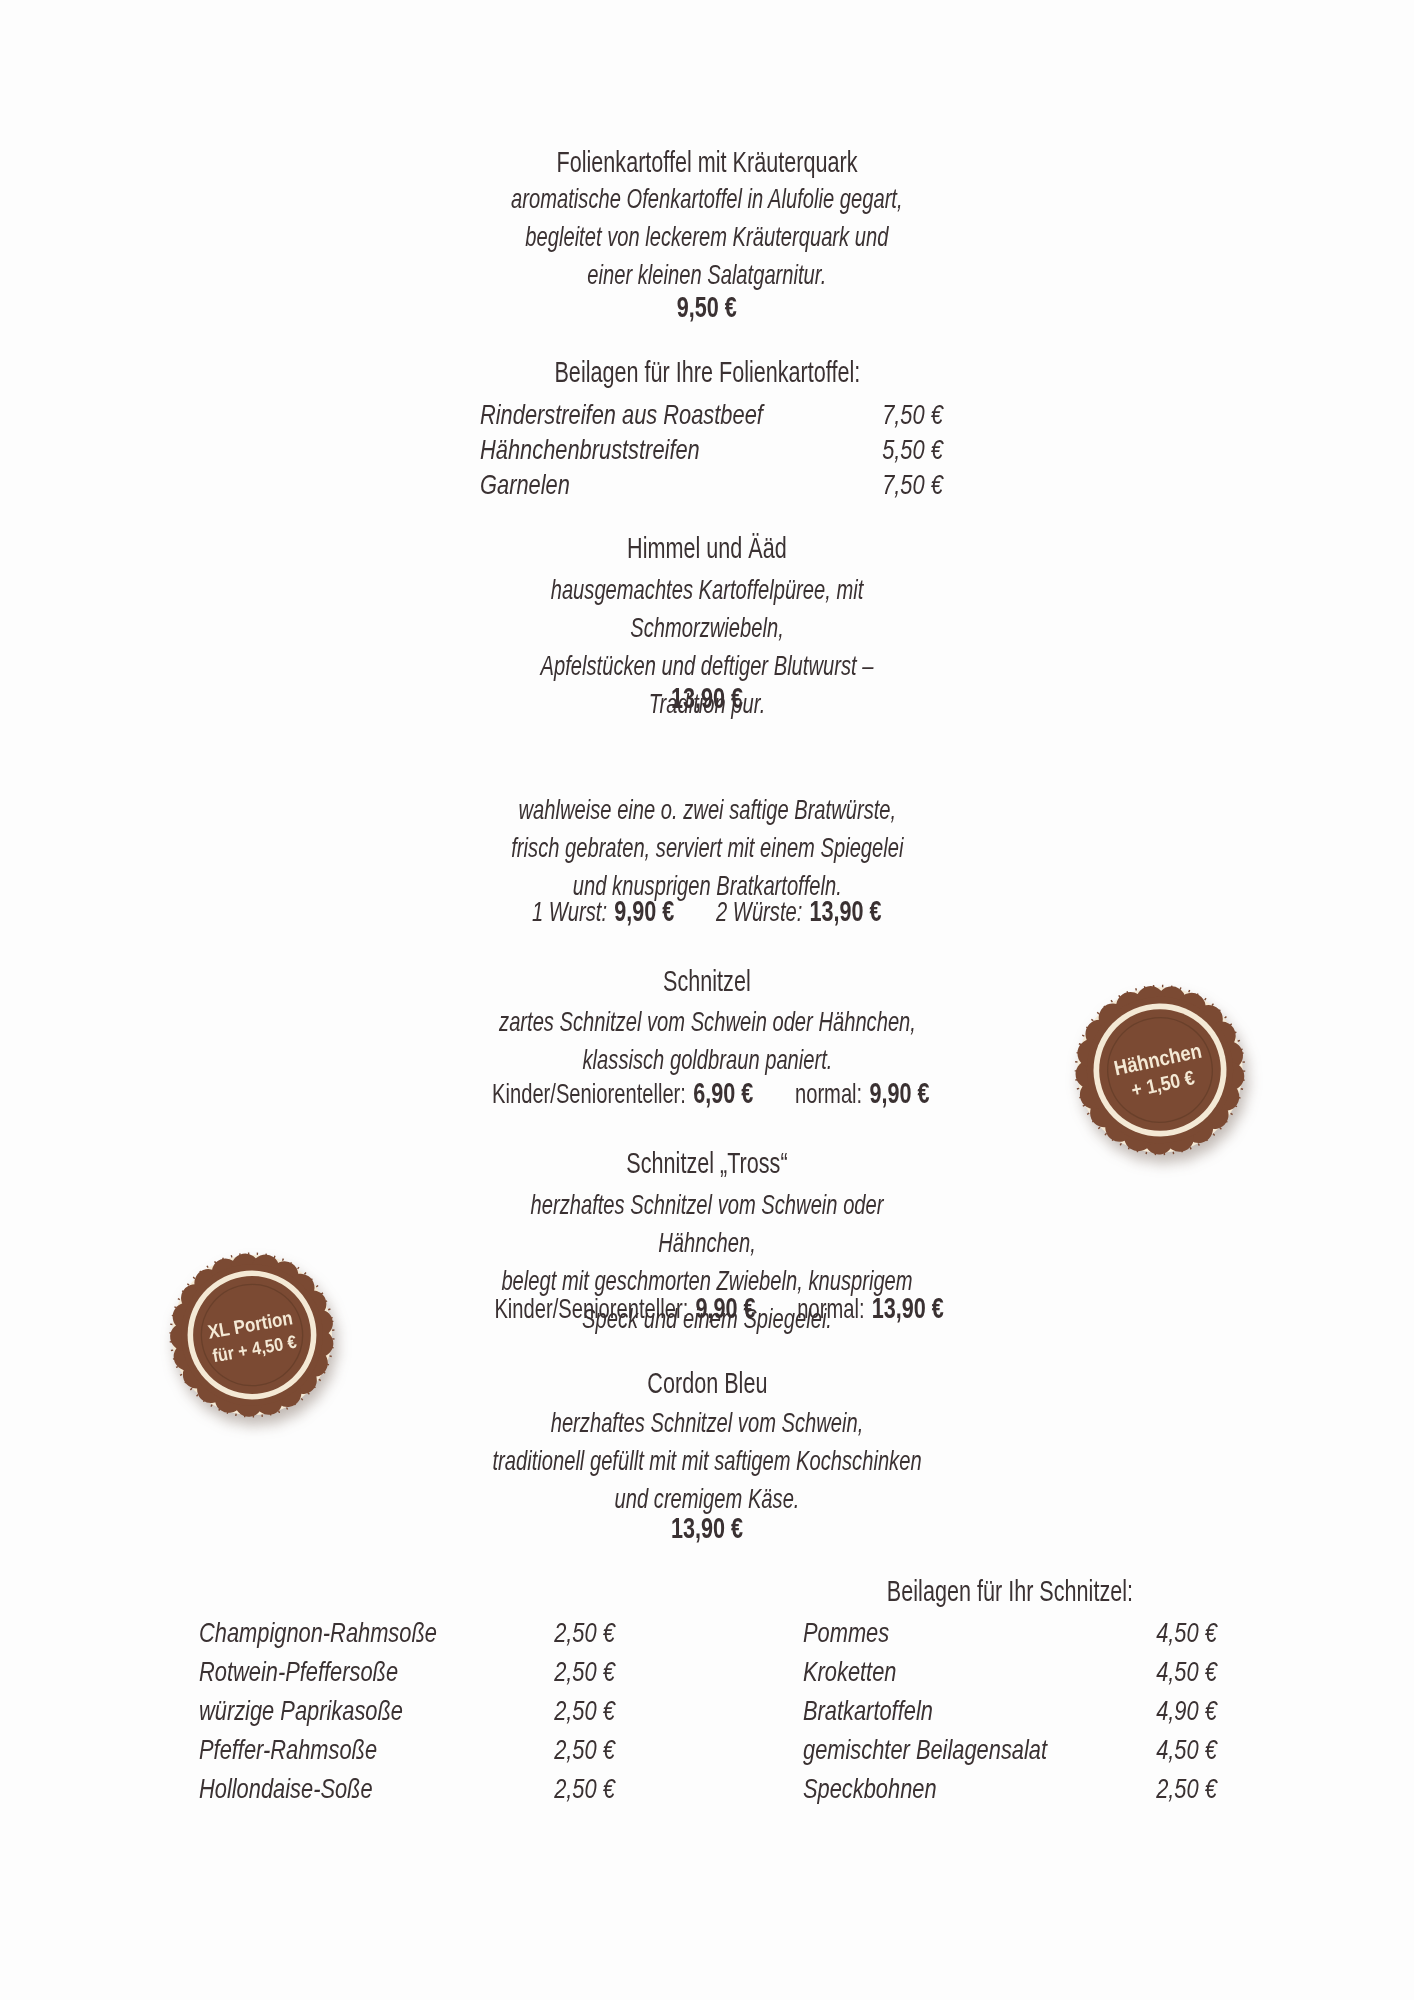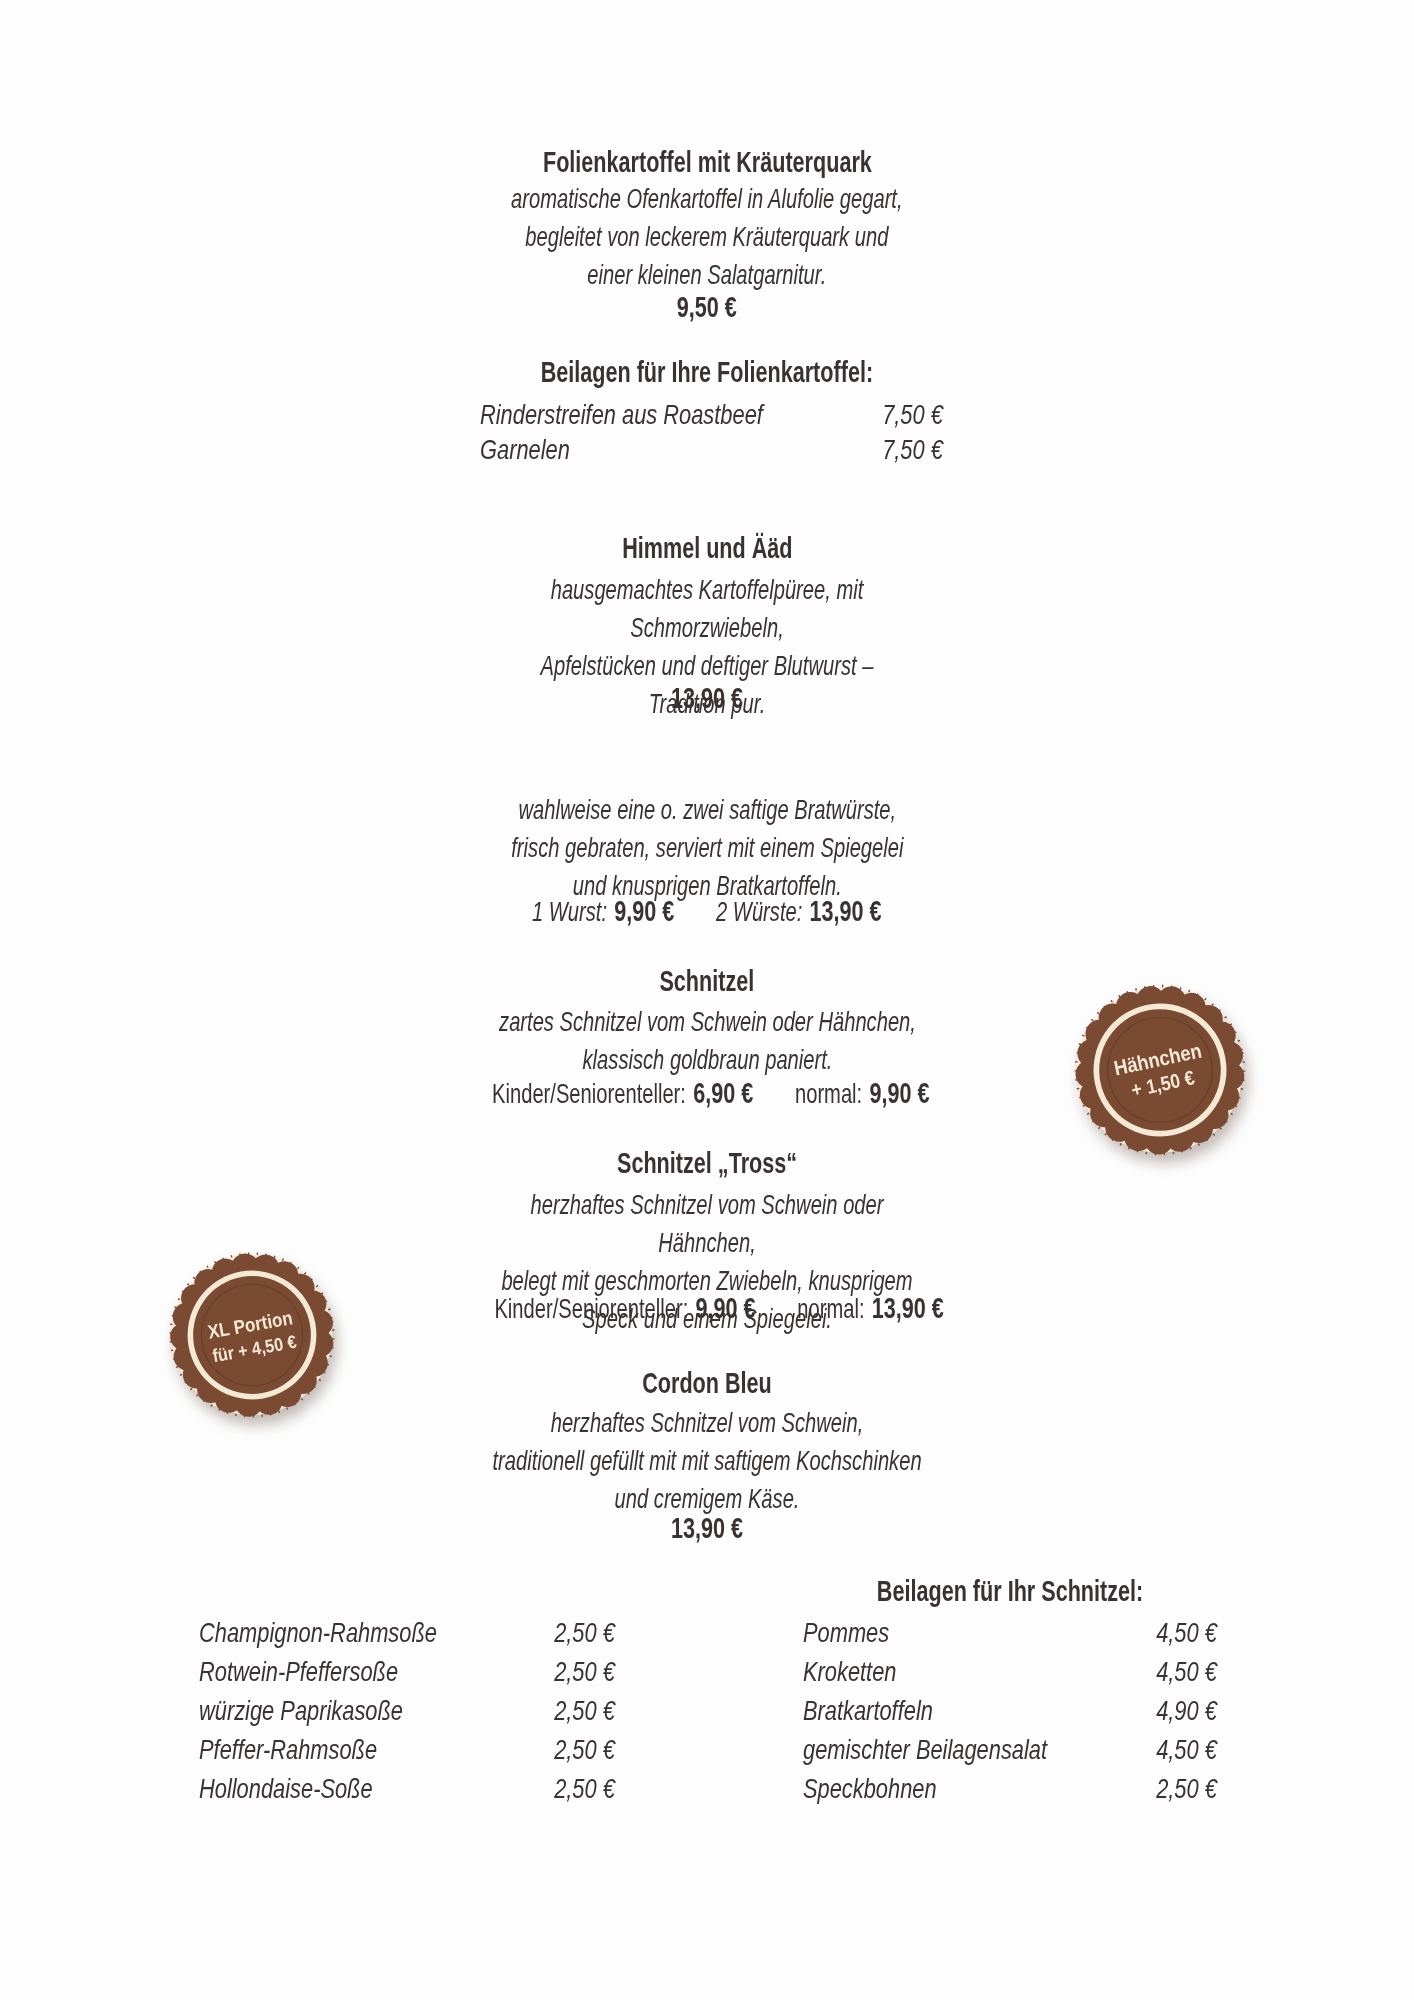--- a/index.html
+++ b/index.html
@@ -8,21 +8,21 @@
     background:#fdfdfd;color:#3a3132;
     font-family:"Liberation Sans",sans-serif;
     overflow:hidden;
   }
   .sec{position:absolute;left:407px;width:600px;text-align:center;}
   
   .sq{display:inline-block;transform:scaleX(.72);transform-origin:50% 50%;white-space:nowrap;}
   .sqm{display:inline-block;transform:scaleX(.72);transform-origin:50% 50%;white-space:pre-line;}
   .sql{display:inline-block;transform:scaleX(.78);transform-origin:left center;white-space:nowrap;}
   .sqr{display:inline-block;transform:scaleX(.78);transform-origin:right center;white-space:nowrap;}
-  .h{font-weight:bold;font-size:30px;letter-spacing:0;}
+  .h{font-weight:normal;font-size:30px;letter-spacing:0;}
   .desc{font-style:italic;font-size:28px;line-height:38px;}
   .price{font-weight:bold;font-size:30px;}
   .lbl{font-size:28px;}
   .lbl.i{font-style:italic;}
   .gap-r{margin-right:10px;}
   .gap-big{margin-right:58px;}
   .list{position:absolute;}
   .row{display:flex;justify-content:space-between;align-items:baseline;}
   .it{font-style:italic;font-size:28px;}
   .badge{position:absolute;filter:drop-shadow(4px 9px 7px rgba(86,62,48,.35));}
@@ -37,20 +37,24 @@
   <div class="sec desc" style="top:180px"><span class="sqm">aromatische Ofenkartoffel in Alufolie gegart,
 begleitet von leckerem Kräuterquark und
 einer kleinen Salatgarnitur.</span></div>
   <div class="sec price" style="top:290px"><span class="sq">9,50 €</span></div>
 
   <div class="sec h" style="top:355px"><span class="sq">Beilagen für Ihre Folienkartoffel:</span></div>
   <div class="list" style="left:480px;top:399px;width:463px">
     <div class="row" style="height:35px">
       <span class="it sql">Rinderstreifen aus Roastbeef</span>
       <span class="it sqr">7,50 €</span>
+    </div>
+    <div class="row" style="height:35px">
+      <span class="it sql">Hähnchenbruststreifen</span>
+      <span class="it sqr">5,50 €</span>
     </div>
     <div class="row" style="height:35px">
       <span class="it sql">Garnelen</span>
       <span class="it sqr">7,50 €</span>
     </div>
   </div>
 
   <div class="sec h" style="top:531px"><span class="sq">Himmel und Ääd</span></div>
   <div class="sec desc" style="top:571px"><span class="sqm">hausgemachtes Kartoffelpüree, mit Schmorzwiebeln,
 Apfelstücken und deftiger Blutwurst –

